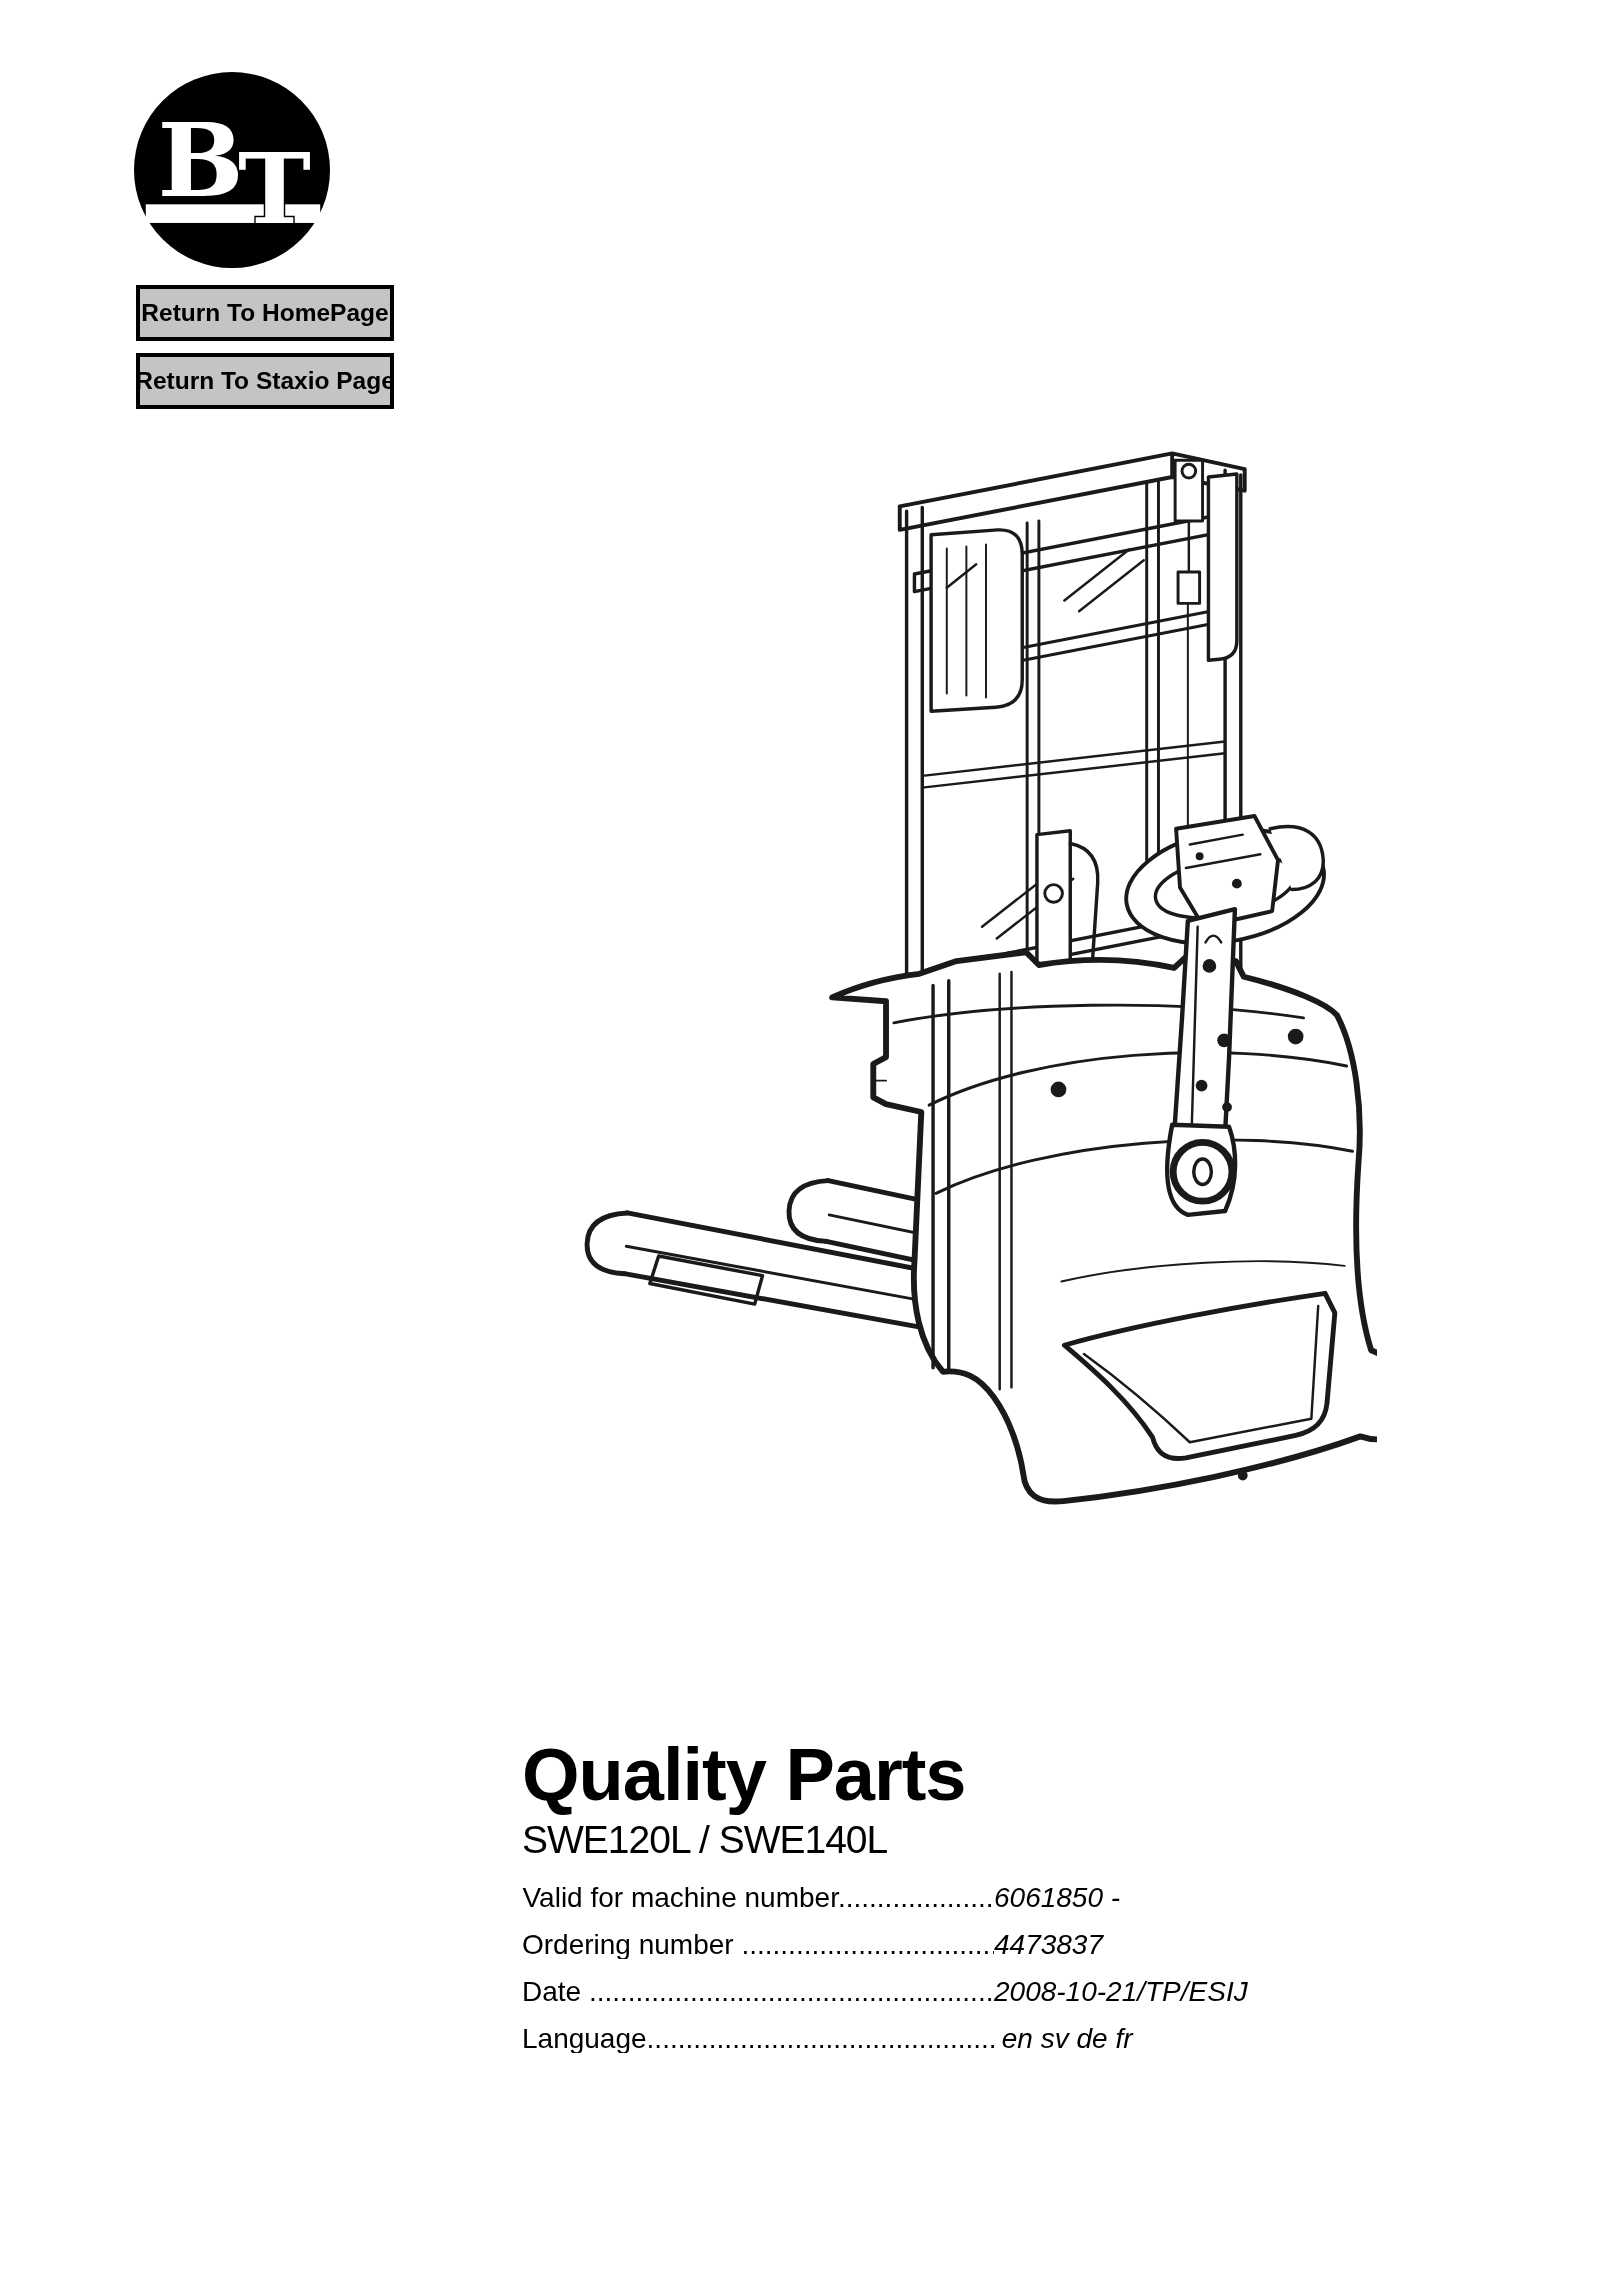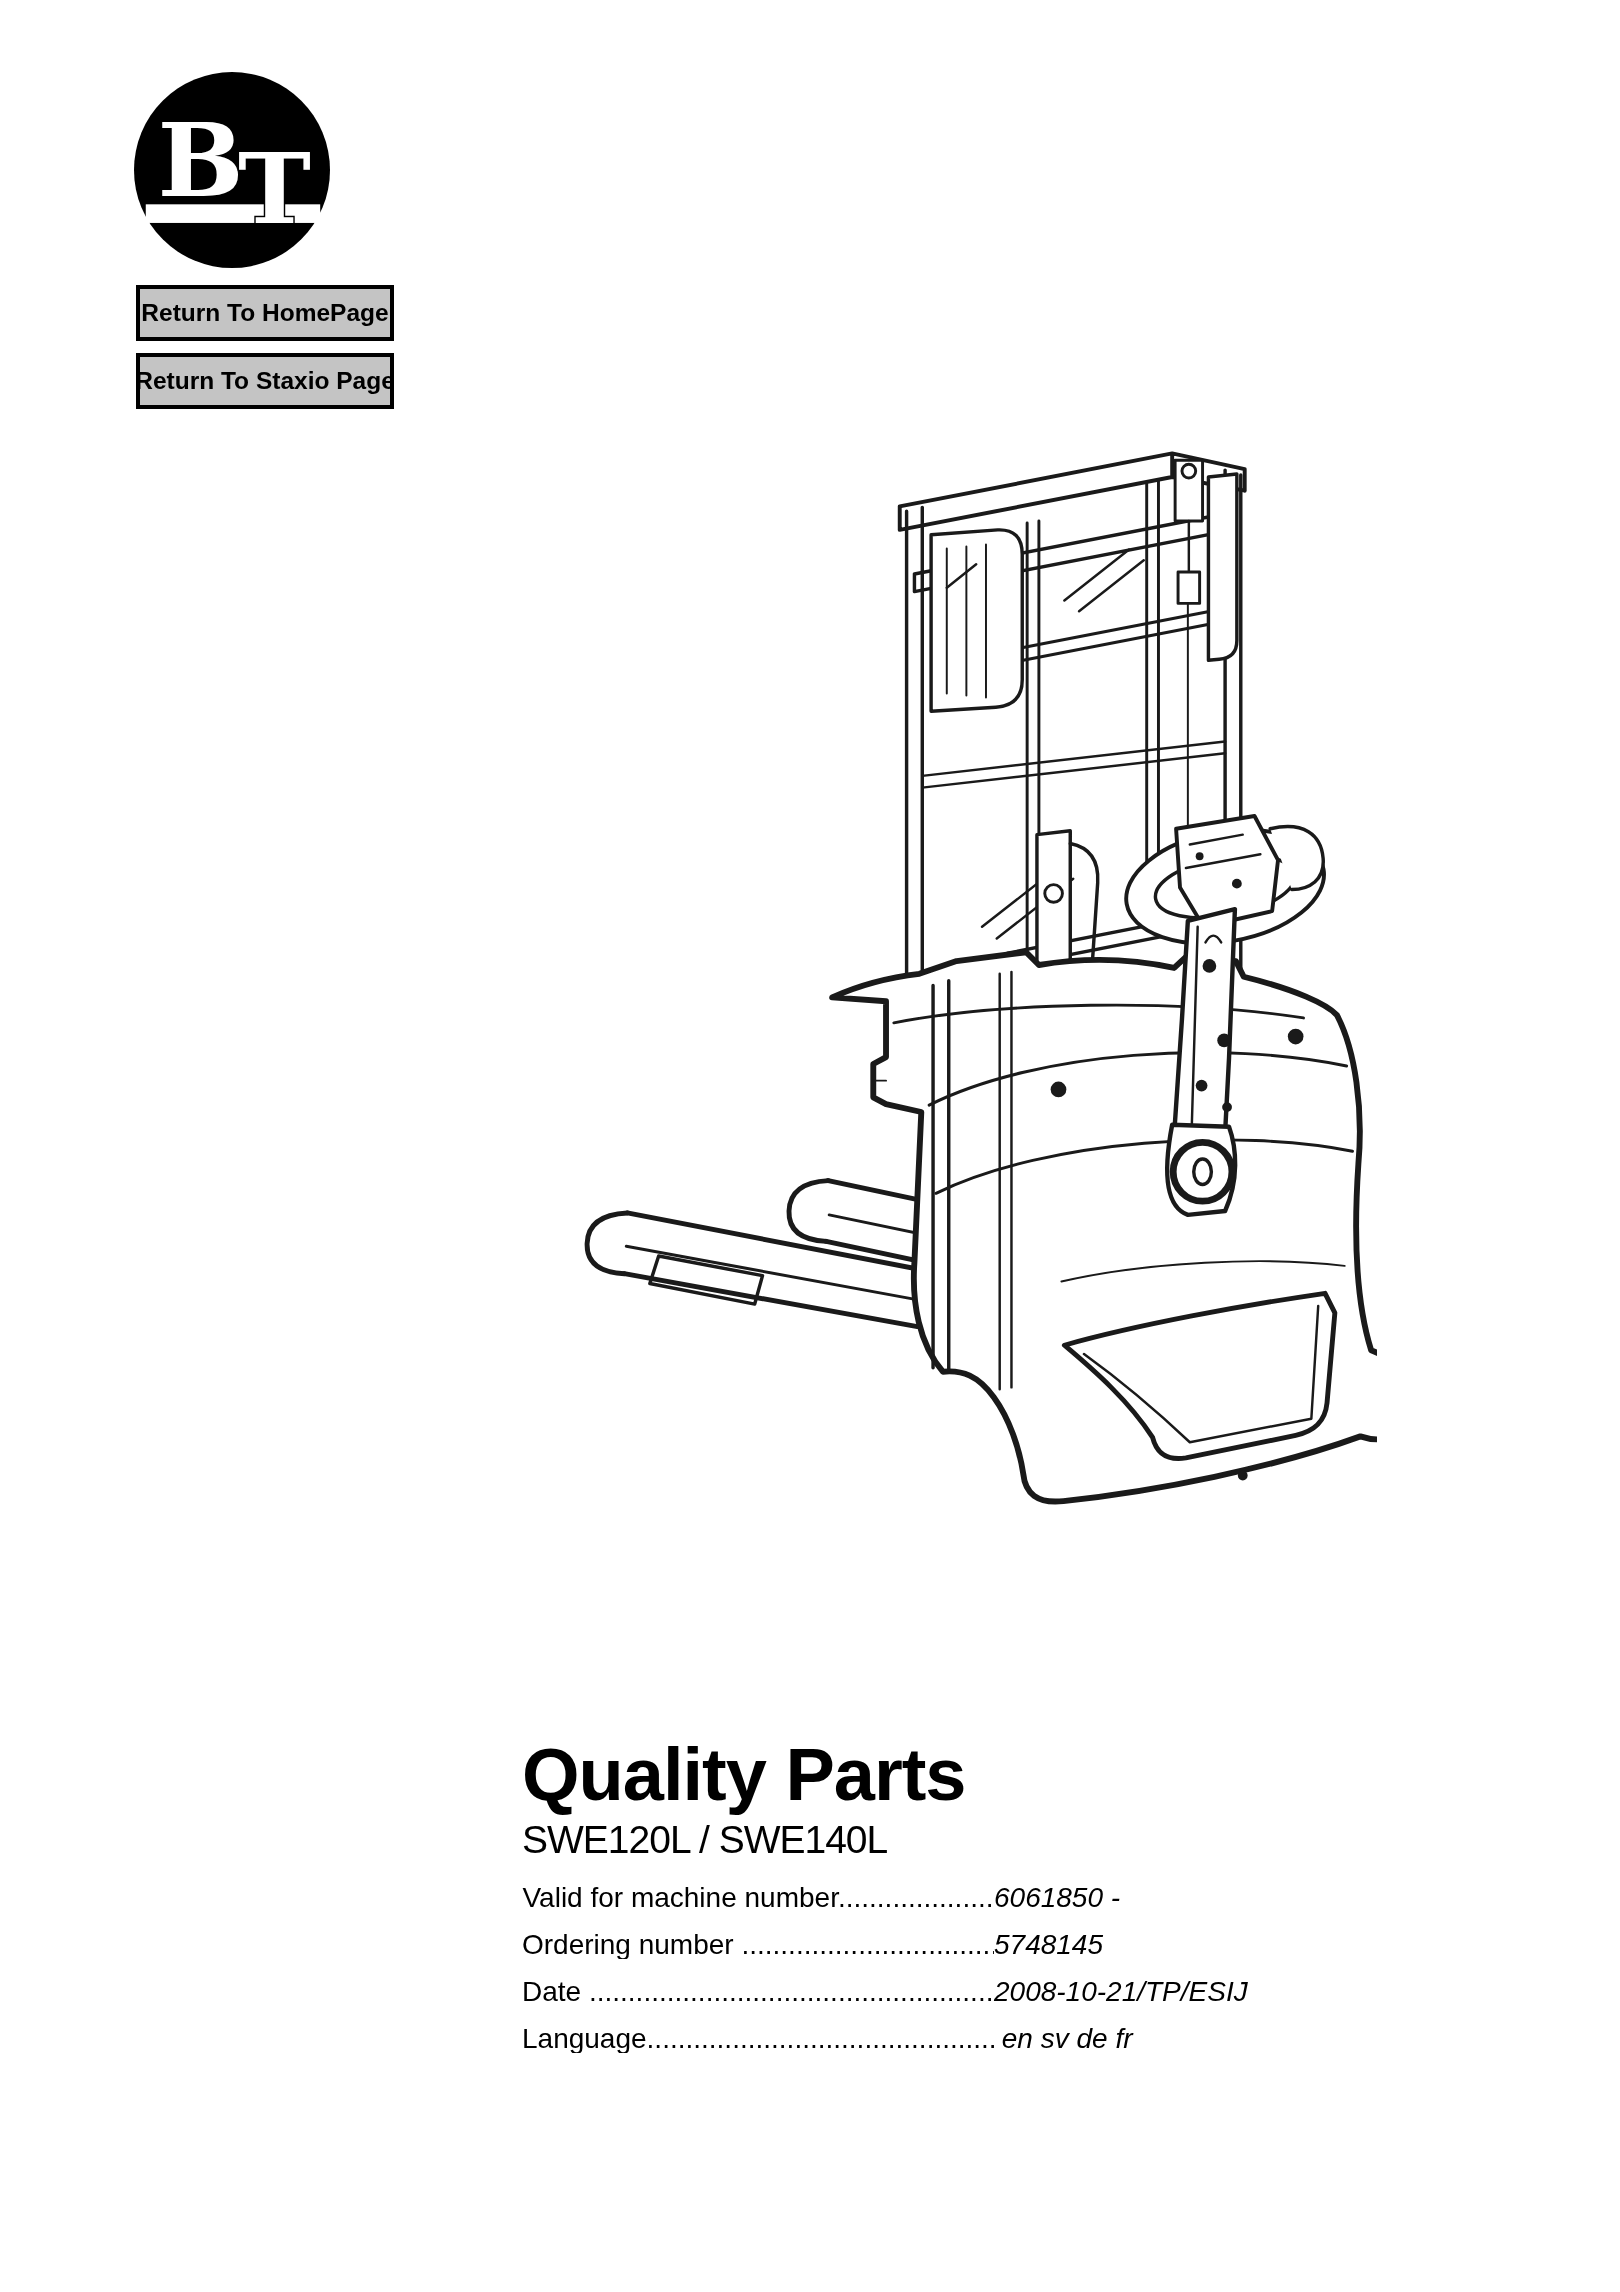--- a/index.html
+++ b/index.html
@@ -182,21 +182,21 @@
       <span>Valid for machine number</span><span>....................</span>
     </div>
     <div class="field-value">6061850 -</div>
   </div>
 
 
   <div class="field-row">
     <div class="field-label-cell">
       <span>Ordering number </span><span>.................................</span>
     </div>
-    <div class="field-value">5748145</div>
+    <div class="field-value">4473837</div>
   </div>
 
   <div class="field-row">
     <div class="field-label-cell">
       <span>Date </span><span>.....................................................</span>
     </div>
     <div class="field-value">2008-10-21/TP/ESIJ</div>
   </div>
 
   <div class="field-row">

